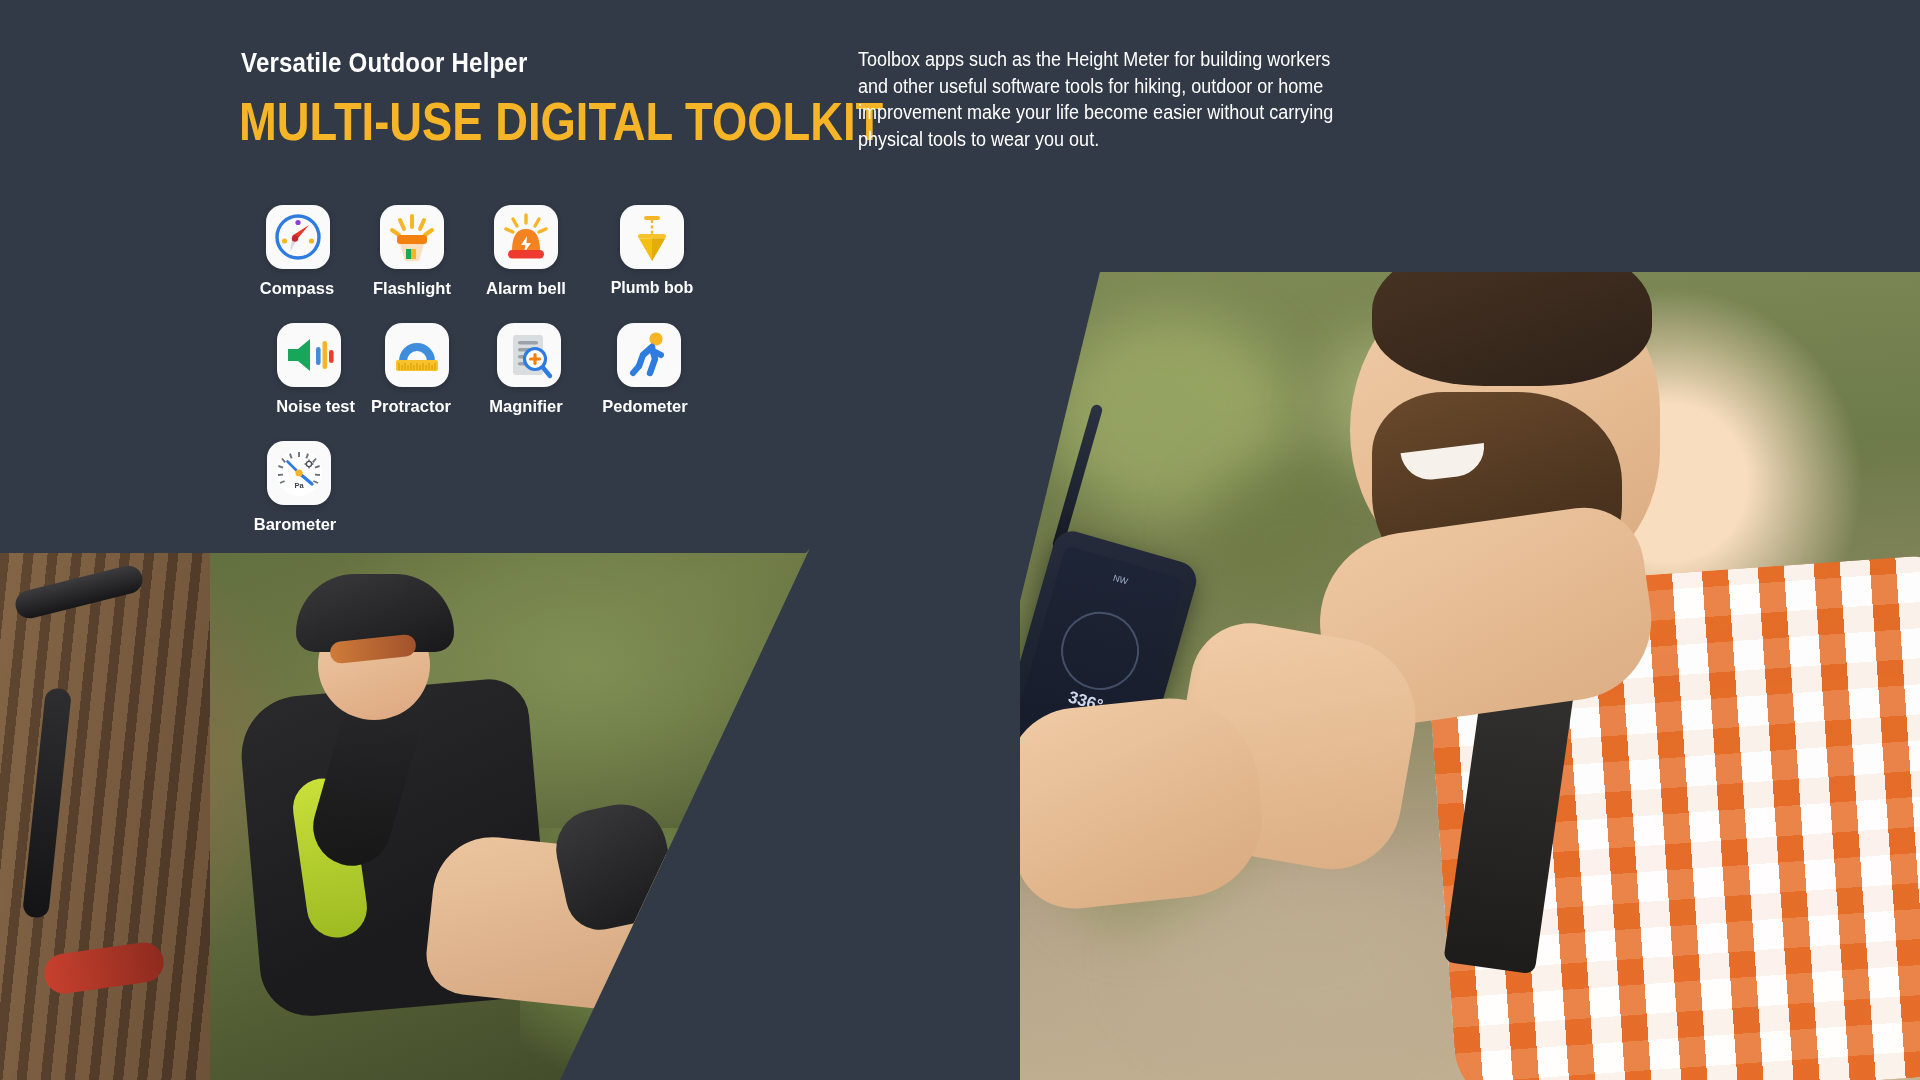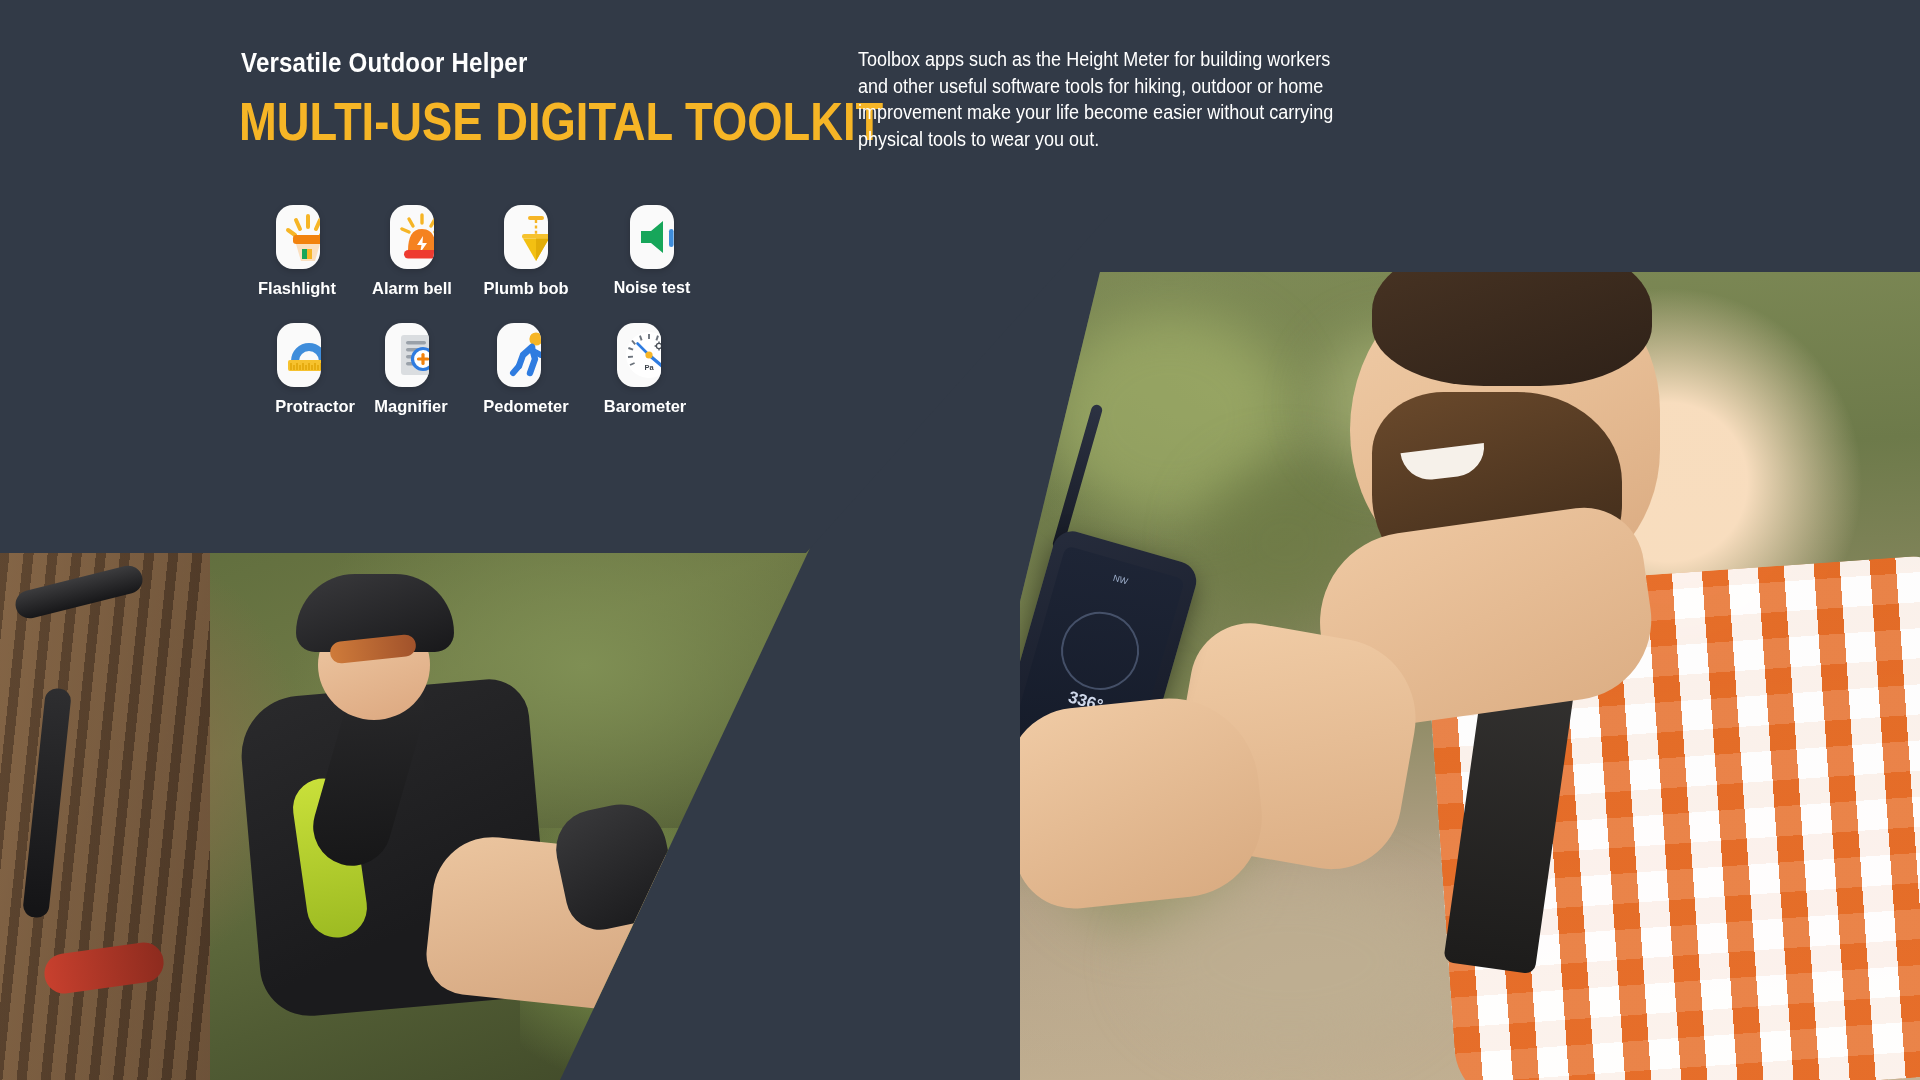--- a/index.html
+++ b/index.html
@@ -247,21 +247,21 @@
   
   #grid {
     position: absolute; left: 241px; top: 205px;
     display: grid;
     grid-template-columns: repeat(4, 114px);
     grid-auto-rows: 118px;
     column-gap: 0px; row-gap: 0px;
   }
   .app { position: relative; width: 114px; text-align: center; }
   .tile {
-    width: 44px; height: 64px;
+    width: 64px; height: 64px;
     margin: 0 auto;
     background: #fafafa;
     border-radius: 17px;
     position: relative;
     box-shadow: 0 2px 6px rgba(0,0,0,.18);
     overflow: hidden;
   }
   .app-label {
     margin-top: 10px;
     color: #ffffff;
@@ -340,20 +340,34 @@
   </div>
 
   <div id="panel"></div>
 
   <div id="kicker">Versatile Outdoor Helper</div>
   <div id="headline">MULTI-USE DIGITAL TOOLKIT</div>
   <div id="intro">Toolbox apps such as the Height Meter for building workers and other useful software tools for hiking, outdoor or home improvement make your life become easier without carrying physical tools to wear you out.</div>
 
   <div id="grid">
 
+    <div class="app">
+      <div class="tile">
+        <svg width="64" height="64" viewBox="0 0 64 64">
+          <circle cx="32" cy="32" r="21" fill="none" stroke="#2f7ce0" stroke-width="3.4"></circle>
+          <circle cx="32" cy="17.5" r="2.6" fill="#8c3fd6"></circle>
+          <circle cx="18.5" cy="36" r="2.6" fill="#f6b526"></circle>
+          <circle cx="45.5" cy="36" r="2.6" fill="#f6b526"></circle>
+          <path d="M43 20 L30.5 35 L26.5 30.5 Z" fill="#e8392c"></path>
+          <path d="M26.5 30.5 L30.5 35 L24 47 Z" fill="#d8dade"></path>
+          <circle cx="29" cy="33.5" r="3.2" fill="#c1272d"></circle>
+        </svg>
+      </div>
+      <div class="app-label">Compass</div>
+    </div>
 
 
     <div class="app">
       <div class="tile">
         <svg width="64" height="64" viewBox="0 0 64 64">
           <g stroke="#f6b526" stroke-width="4" stroke-linecap="round">
             <line x1="32" y1="11" x2="32" y2="22"></line>
             <line x1="20" y1="15" x2="24" y2="24"></line>
             <line x1="44" y1="15" x2="40" y2="24"></line>
             <line x1="12" y1="25" x2="19" y2="30"></line>

